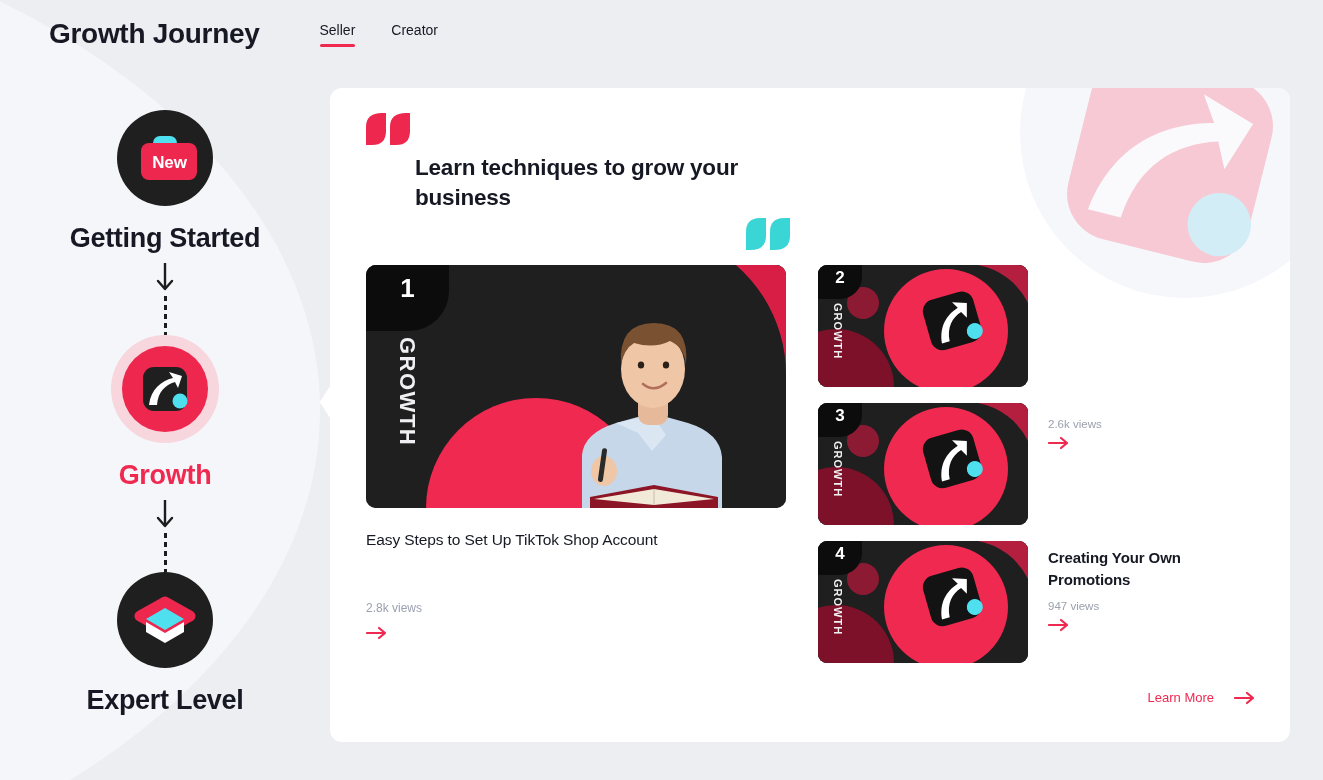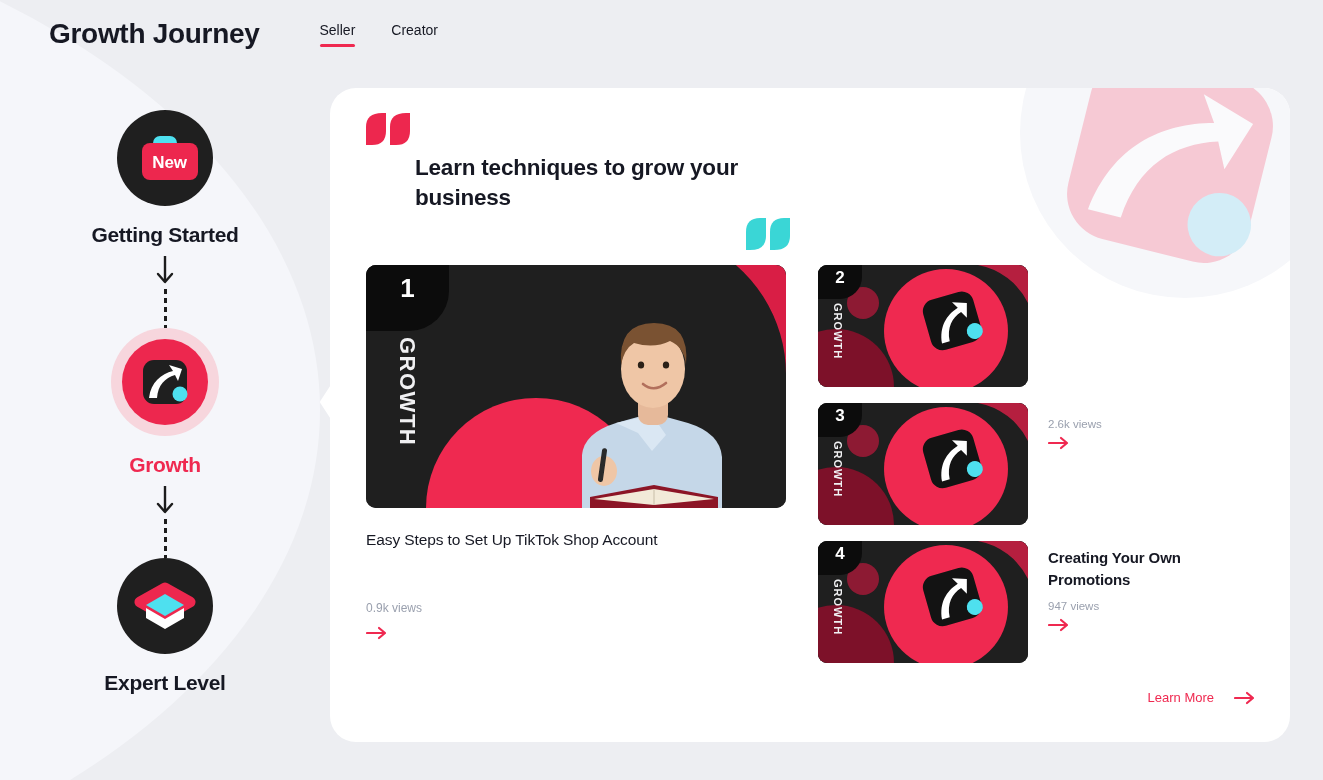--- a/index.html
+++ b/index.html
@@ -90,21 +90,21 @@
     border-radius: 50%;
   }
   .growth-inner {
     width: 86px; height: 86px;
     border-radius: 50%;
     background: #ed274e;
     display: flex; align-items: center; justify-content: center;
   }
   .step-label {
     margin-top: 17px;
-    font-size: 21px;
+    font-size: 27px;
     font-weight: bold;
     color: #161823;
     letter-spacing: -0.3px;
   }
   .step-label.accent { color: #ef2950; }
 
   
   .connector {
     height: 72px;
     width: 20px;
@@ -150,21 +150,21 @@
 
   
   .ic-layers { width: 62px; height: 56px; }
 
   
   .card {
     position: absolute;
     left: 330px; top: 88px;
     width: 960px; height: 654px;
     background: #ffffff;
-    border-radius: 26px;
+    border-radius: 12px;
     z-index: 3;
     overflow: hidden;
   }
   
   .notch {
     position: absolute;
     left: 320px; top: 380px;
     width: 14px; height: 44px;
     z-index: 6;
   }
@@ -446,21 +446,21 @@
 
             <path d="M224 243 L224 232 L288 220 L352 232 L352 243 Z" fill="#8c1526"></path>
             <path d="M228 234 L288 224 L348 234 L288 240 Z" fill="#f2ead8"></path>
             <path d="M288 224 L288 240" stroke="#d6cdb8" stroke-width="1.5"></path>
           </g>
         </svg>
         <div class="num-badge big">1</div>
         <div class="vlabel big">GROWTH</div>
       </div>
       <div class="feat-title">Easy Steps to Set Up TikTok Shop Account</div>
-      <div class="feat-views">0.9k views</div>
+      <div class="feat-views">2.8k views</div>
       <svg class="arrow-link" width="22" height="16" viewBox="0 0 22 16">
         <line x1="1" y1="8" x2="18" y2="8" stroke="#ef2950" stroke-width="2.2" stroke-linecap="round"></line>
         <polyline points="13,3 19,8 13,13" fill="none" stroke="#ef2950" stroke-width="2.2" stroke-linecap="round" stroke-linejoin="round"></polyline>
       </svg>
     </div>
 
     <div class="side-list">
 
       <div class="list-item">
         <div class="li-thumb">

